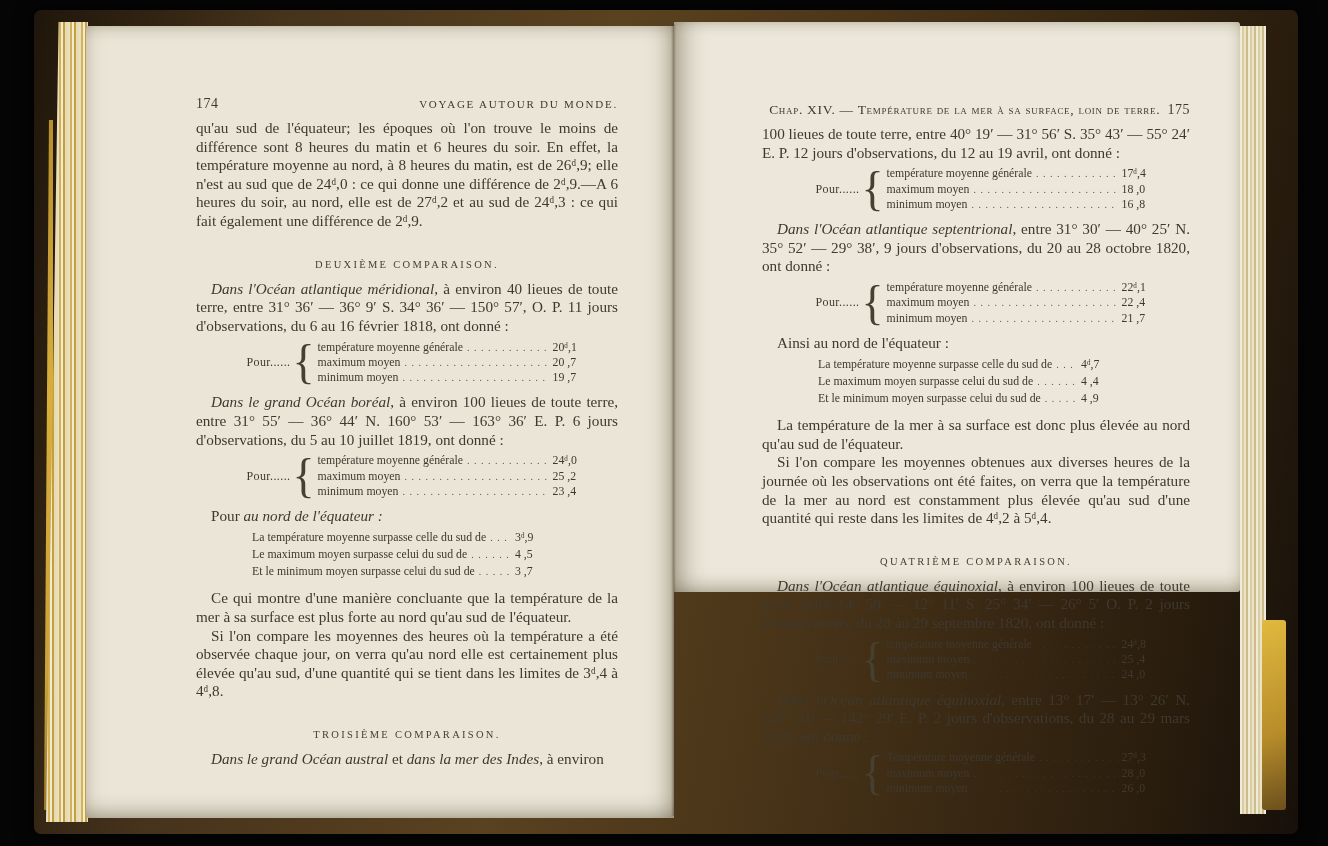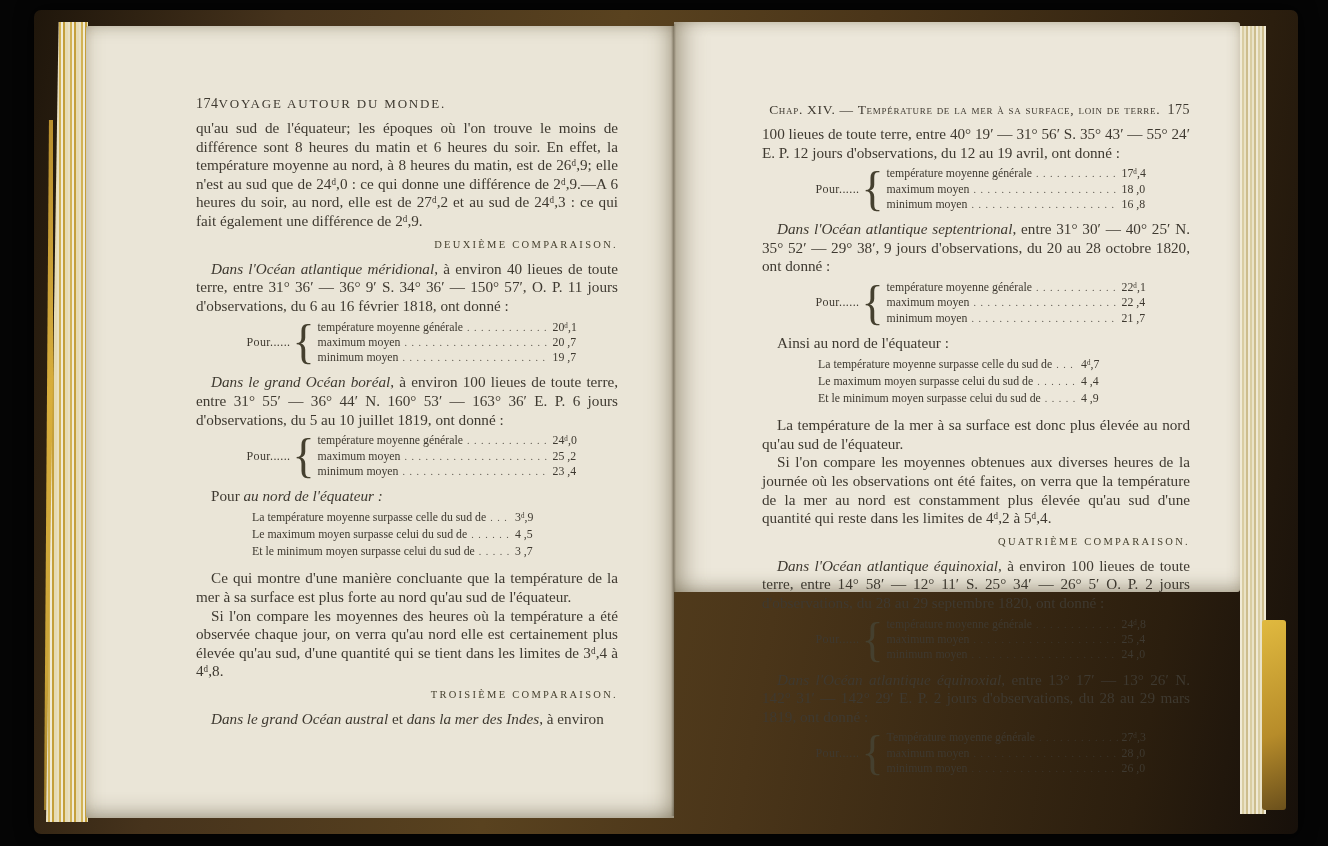--- a/index.html
+++ b/index.html
@@ -65,30 +65,30 @@
     position:absolute; left:671px; top:24px; width:5px; height:792px;
     background:linear-gradient(90deg,rgba(70,60,40,0),rgba(70,60,40,.38) 50%,rgba(70,60,40,0));
   }
   
   .text-col { position:absolute; text-align:justify; }
   .text-col-left  { left:110px; top:70px; width:422px; }
   .text-col-right { left:88px;  top:80px; width:428px; }
 
   .page-head { display:flex; align-items:baseline; margin-bottom:7px; }
   .folio { font-size:14px; letter-spacing:.5px; }
-  .run-title { flex:1; text-align:left; font-size:13px; letter-spacing:1.8px; white-space:nowrap; }
+  .run-title { flex:1; text-align:right; font-size:11px; letter-spacing:1.8px; white-space:nowrap;padding-left:12px; }
   .run-title-sc { flex:1; text-align:center; font-variant:small-caps; font-size:13.5px; letter-spacing:.7px; white-space:nowrap; }
 
   .para { font-size:15.2px; line-height:18.6px; text-indent:15px; }
   .para.noindent { text-indent:0; }
   .it { font-style:italic; }
 
   .comp-heading {
-    text-align:right; font-size:10.5px; letter-spacing:2.3px;
-    margin:8px 0 10px; text-indent:0; color:#46412f;
+    text-align:center; font-size:10.5px; letter-spacing:2.3px;
+    margin:28px 0 10px; text-indent:0; color:#46412f;
   }
 
   .pour-block {
     display:flex; align-items:center; justify-content:center;
     margin:4px 0 8px; padding-left:18px;
   }
   .pour-label { font-size:12px; letter-spacing:.4px; }
   .brace { line-height:1; margin:0 3px 0 2px; }
   .brace::before {
     content:"{"; font-size:46px; font-weight:400;

